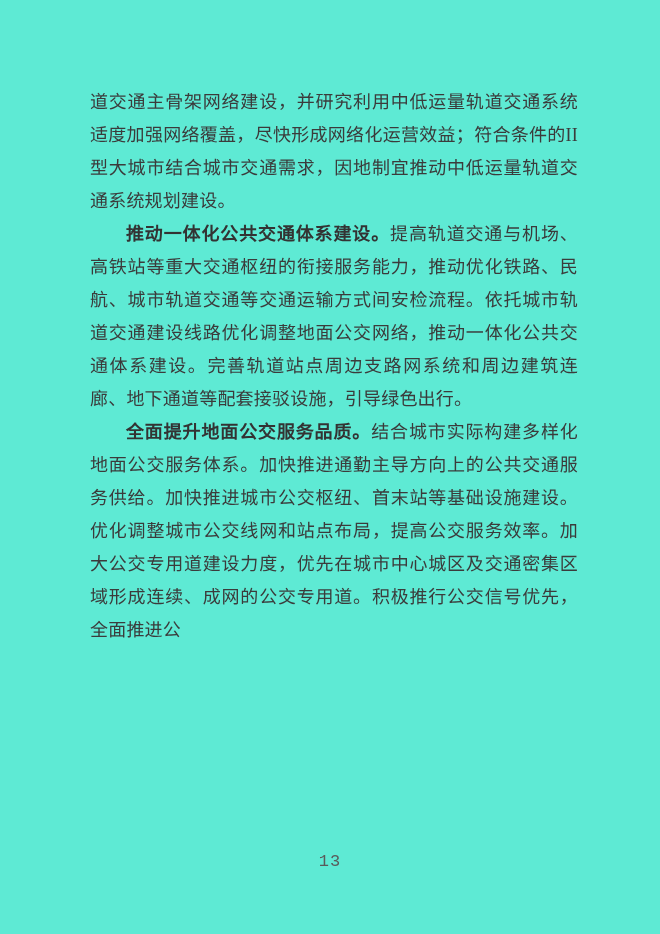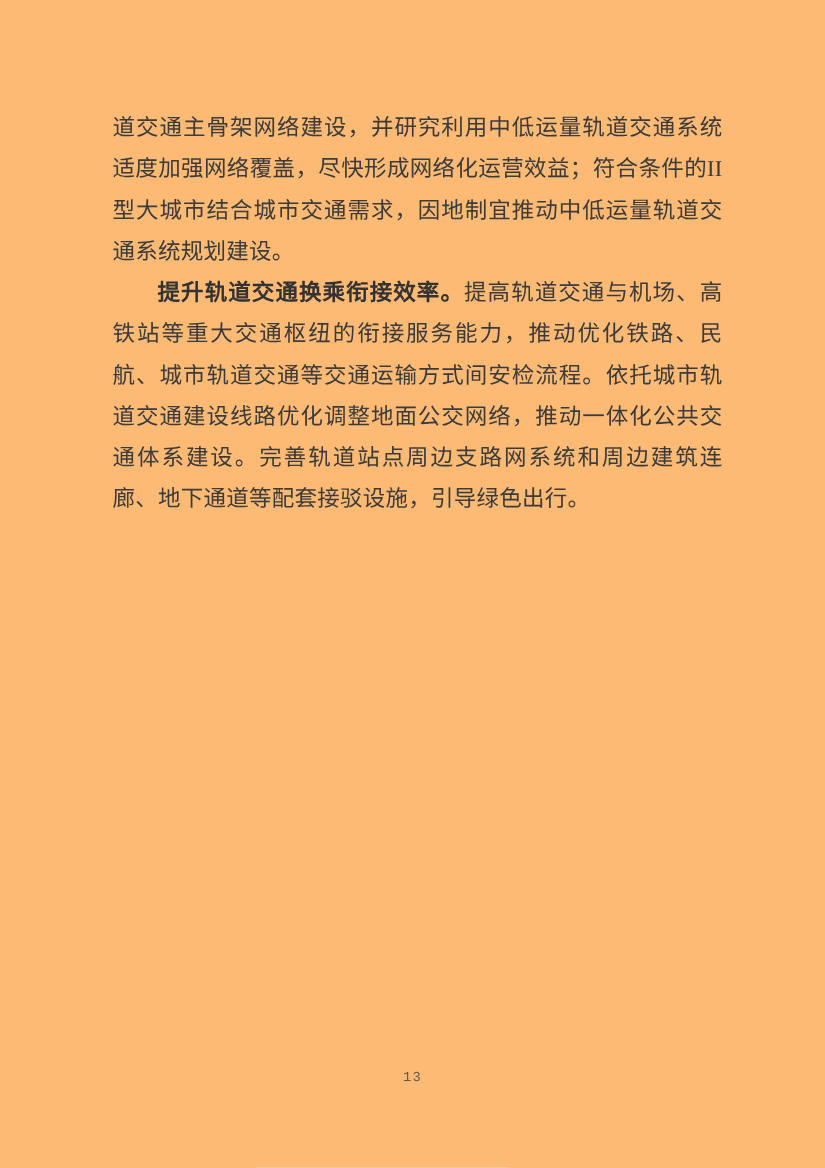--- a/index.html
+++ b/index.html
@@ -9,21 +9,21 @@
   body {
     width: 660px;
     height: 934px;
     background: #ffffff;
     position: relative;
     overflow: hidden;
   }
   .page {
     position: absolute;
     inset: 0;
-    background: #fdba74;
+    background: #5eead4;
   }
   .body-text {
     position: absolute;
     left: 90px;
     top: 86px;
     width: 488px;
     font-family: "Liberation Serif", serif;
     font-size: 18px;
     line-height: 33px;
     color: #3b3b3b;
@@ -46,37 +46,38 @@
   }
   .page-footer {
     position: absolute;
     left: 0;
     right: 0;
     top: 852px;
     text-align: center;
   }
   .page-number {
     font-family: Liberation Mono, monospace;
-    font-size: 11px;
+    font-size: 17px;
     color: #5a5a5a;
     letter-spacing: 1px;
   }
 </style>
 </head>
 <body>
 
 <div class="page">
 
   <main class="body-text">
 
     <p class="para"><span class="body-run">道交通主骨架网络建设，并研究利用中低运量轨道交通系统适度加强网络覆盖，尽快形成网络化运营效益；符合条件的II型大城市结合城市交通需求，因地制宜推动中低运量轨道交通系统规划建设。</span></p>
 
 
-    <p class="para indent"><span class="lead-run">提升轨道交通换乘衔接效率。</span><span class="body-run">提高轨道交通与机场、高铁站等重大交通枢纽的衔接服务能力，推动优化铁路、民航、城市轨道交通等交通运输方式间安检流程。依托城市轨道交通建设线路优化调整地面公交网络，推动一体化公共交通体系建设。完善轨道站点周边支路网系统和周边建筑连廊、地下通道等配套接驳设施，引导绿色出行。</span></p>
+    <p class="para indent"><span class="lead-run">推动一体化公共交通体系建设。</span><span class="body-run">提高轨道交通与机场、高铁站等重大交通枢纽的衔接服务能力，推动优化铁路、民航、城市轨道交通等交通运输方式间安检流程。依托城市轨道交通建设线路优化调整地面公交网络，推动一体化公共交通体系建设。完善轨道站点周边支路网系统和周边建筑连廊、地下通道等配套接驳设施，引导绿色出行。</span></p>
 
+    <p class="para indent"><span class="lead-run">全面提升地面公交服务品质。</span><span class="body-run">结合城市实际构建多样化地面公交服务体系。加快推进通勤主导方向上的公共交通服务供给。加快推进城市公交枢纽、首末站等基础设施建设。优化调整城市公交线网和站点布局，提高公交服务效率。加大公交专用道建设力度，优先在城市中心城区及交通密集区域形成连续、成网的公交专用道。积极推行公交信号优先，全面推进公</span></p>
 
   </main>
 
   <footer class="page-footer">
     <span class="page-number">13</span>
   </footer>
 
 </div>
 
 </body></html>

